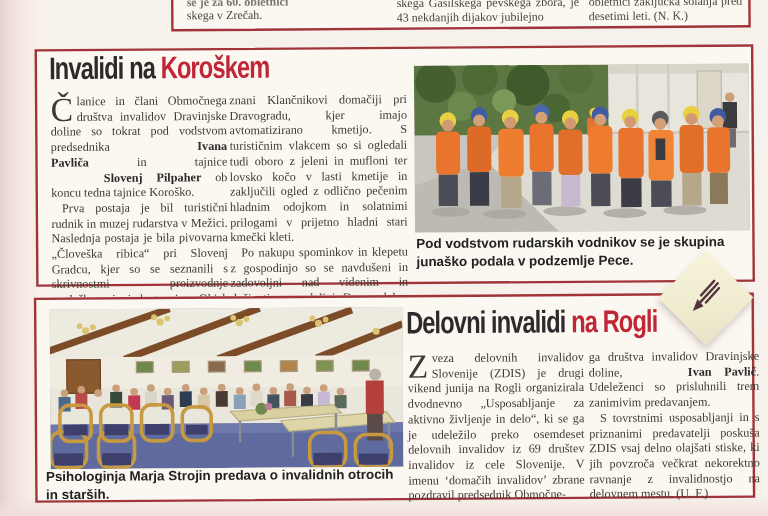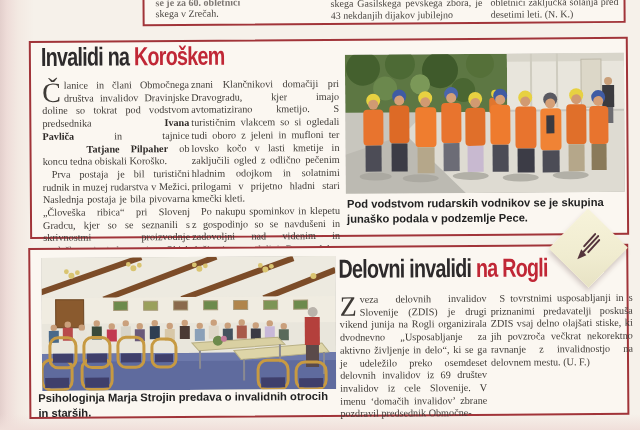--- a/index.html
+++ b/index.html
@@ -79,21 +79,21 @@
   </div>
 
   <div class="box" style="left:30px;top:39px;width:599px;height:198px;">
 
     <h1 class="art-title" style="left:10px;top:-1px;margin:0;">
       <span>Invalidi na </span><span class="red">Koroškem</span>
     </h1>
 
     <div class="col" style="left:11px;top:37px;width:147px;">
       <p>
-        <span class="dc">Č</span><span>lanice in člani Območnega društva invalidov Dravinjske doline so tokrat pod vodstvom predsednika </span><b>Ivana Pavliča</b><span> in tajnice </span><b>Tatjane Pilpaher</b><span> ob koncu tedna obiskali Koroško.</span>
+        <span class="dc">Č</span><span>lanice in člani Območnega društva invalidov Dravinjske doline so tokrat pod vodstvom predsednika </span><b>Ivana Pavliča</b><span> in tajnice </span><b>Slovenj Pilpaher</b><span> ob koncu tedna tajnice Koroško.</span>
       </p>
       <p class="indent">Prva postaja je bil turistični rudnik in muzej rudarstva v Mežici. Naslednja postaja je bila pivovarna „Človeška ribica“ pri Slovenj Gradcu, kjer so se seznanili s skrivnostmi proizvodnje angleškega in irskega piva. Obisk Koroške so zaključili na</p>
     </div>
 
     <div class="col" style="left:160px;top:37px;width:148px;">
       <p>znani Klančnikovi domačiji pri Dravogradu, kjer imajo avtomatizirano kmetijo. S turističnim vlakcem so si ogledali tudi oboro z jeleni in mufloni ter lovsko kočo v lasti kmetije in zaključili ogled z odlično pečenim hladnim odojkom in solatnimi prilogami v prijetno hladni stari kmečki kleti.</p>
       <p class="indent">Po nakupu spominkov in klepetu z gospodinjo so se navdušeni in zadovoljni nad videnim in doživetim po dolini Drave dobre volje odpravili domov. (E. N.)</p>
     </div>
 
     <div class="photo" style="left:314px;top:14px;width:279px;height:139px;">
@@ -318,20 +318,23 @@
       <span>Delovni invalidi </span><span class="red">na Rogli</span>
     </h1>
 
     <div class="col" style="left:309px;top:46px;width:147px;">
       <p>
         <span class="dc">Z</span><span>veza delovnih invalidov Slovenije (ZDIS) je drugi vikend junija na Rogli organizirala dvodnevno „Usposabljanje za aktivno življenje in delo“, ki se ga je udeležilo preko osemdeset delovnih invalidov iz 69 društev invalidov iz cele Slovenije. V imenu ‘domačih invalidov’ zbrane pozdravil predsednik Območne-</span>
       </p>
     </div>
 
     <div class="col" style="left:460px;top:46px;width:142px;">
+      <p>
+        <span>ga društva invalidov Dravinjske doline, </span><b>Ivan Pavlič</b><span>. Udeleženci so prisluhnili trem zanimivim predavanjem.</span>
+      </p>
       <p class="indent">S tovrstnimi usposabljanji in s priznanimi predavatelji poskuša ZDIS vsaj delno olajšati stiske, ki jih povzroča večkrat nekorektno ravnanje z invalidnostjo na delovnem mestu. (U. F.)</p>
     </div>
   </div>
 
   <div class="postit">
     <div class="arr">
       <svg viewBox="0 0 40 40" width="40" height="40">
         <g stroke="#54343c" stroke-width="2" fill="none" stroke-linecap="round">
           <line x1="30" y1="8" x2="15" y2="24"></line>
           <line x1="31" y1="12" x2="20" y2="24"></line>

